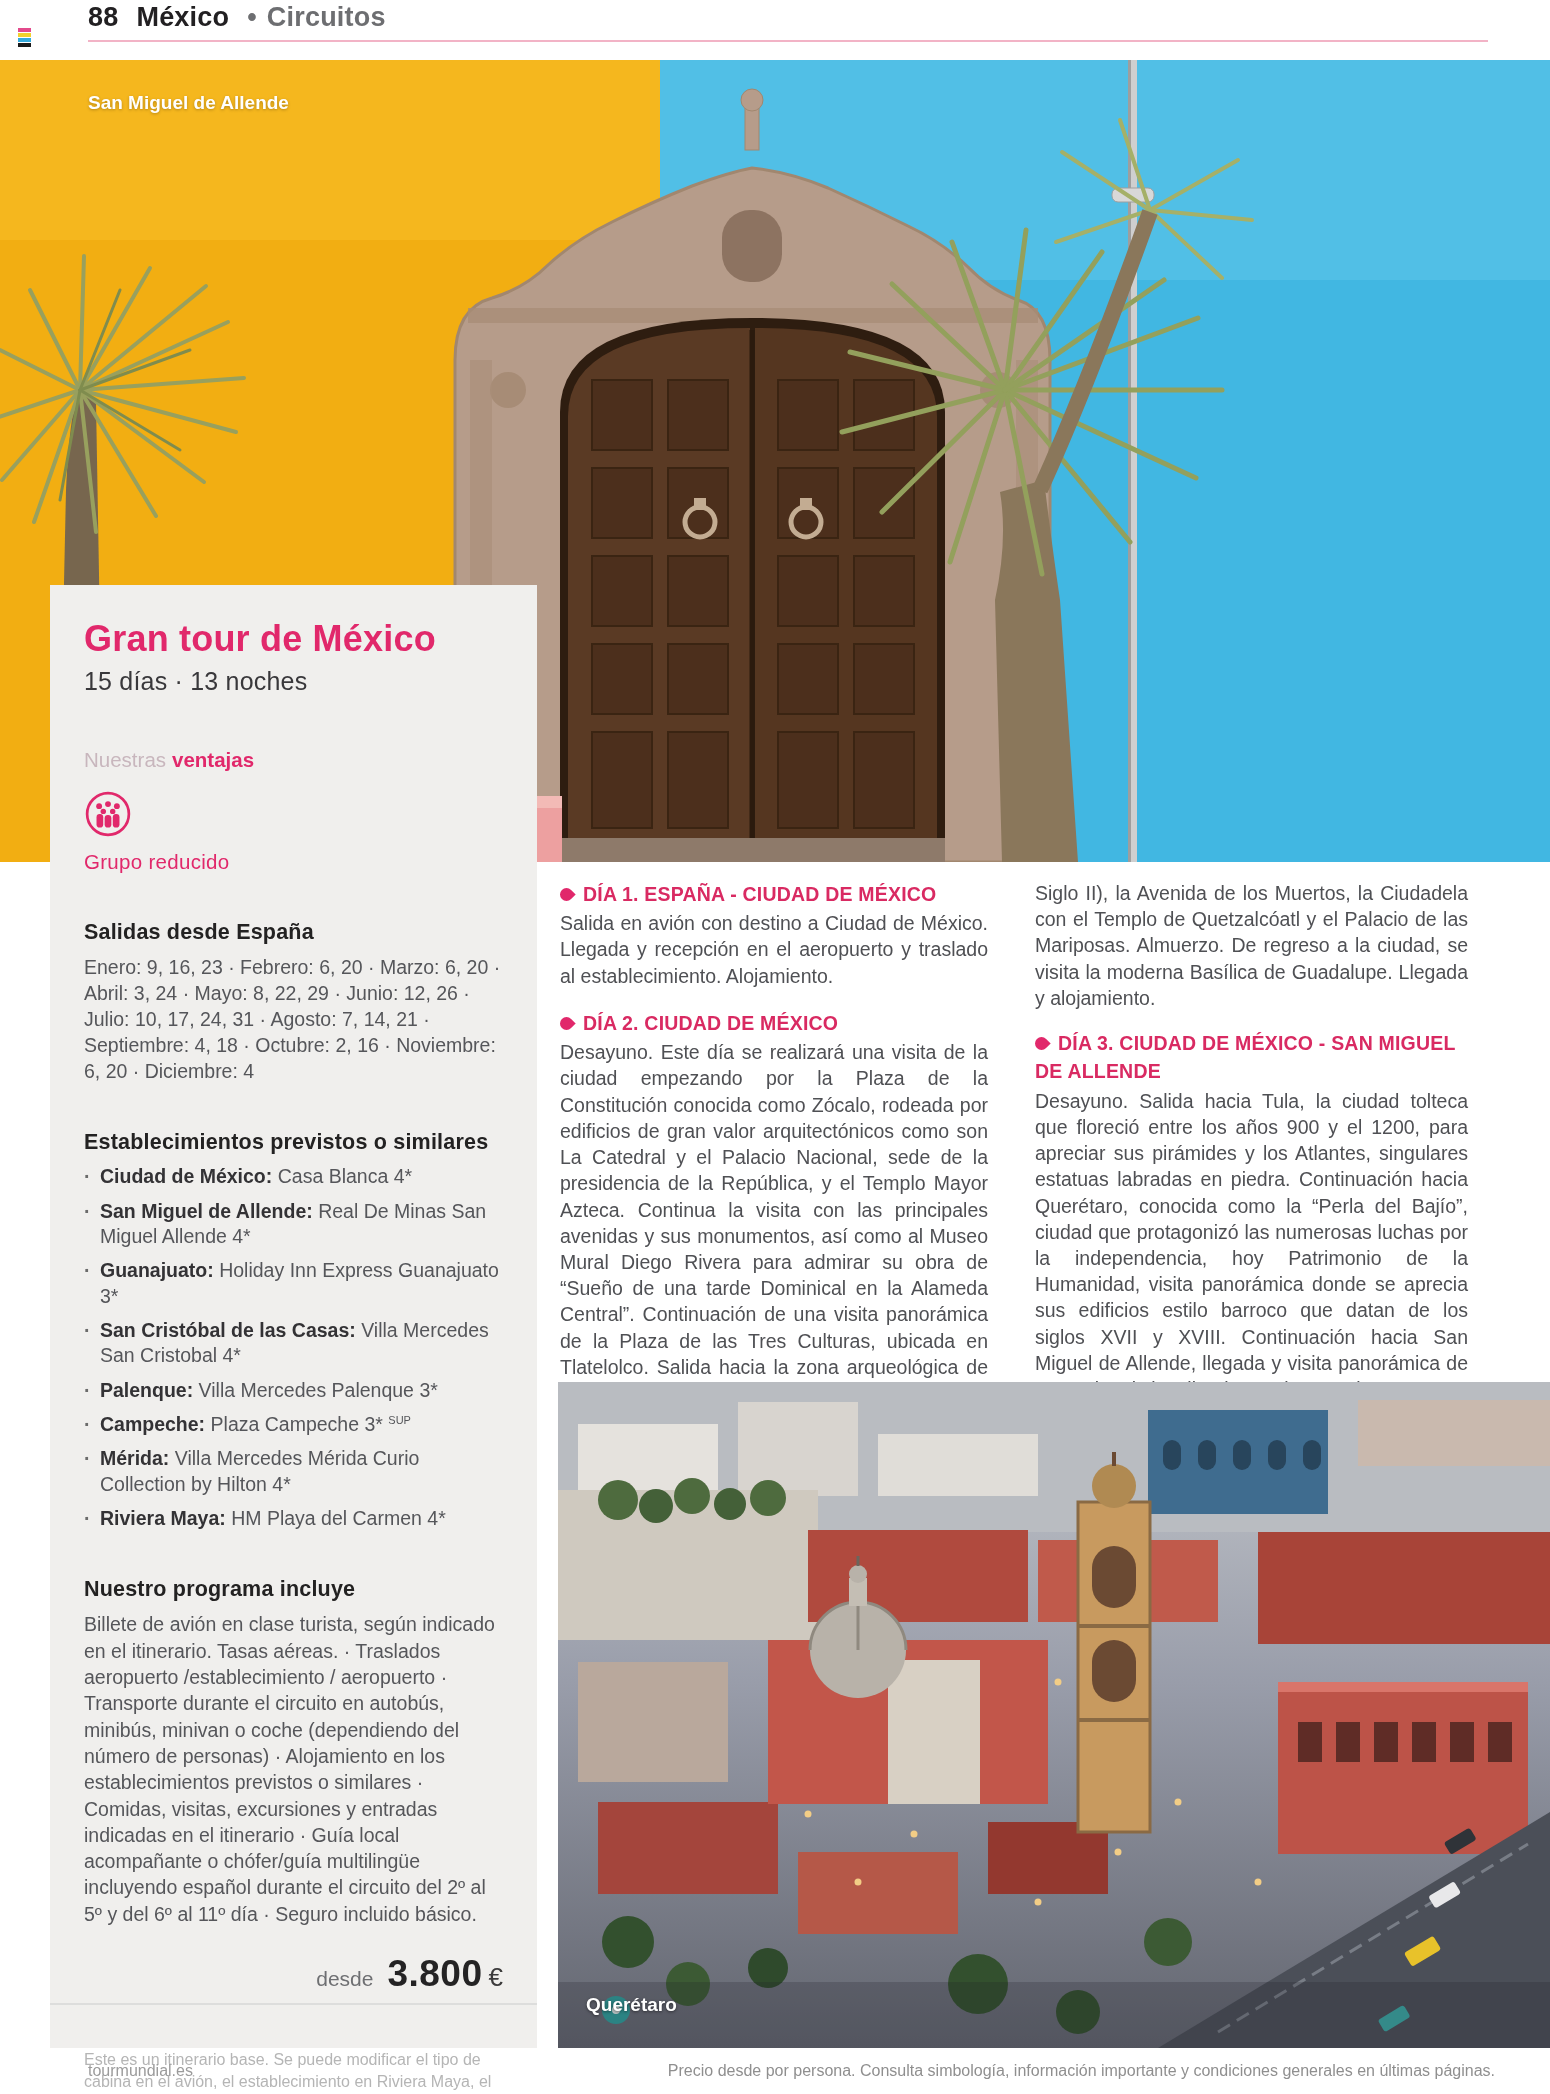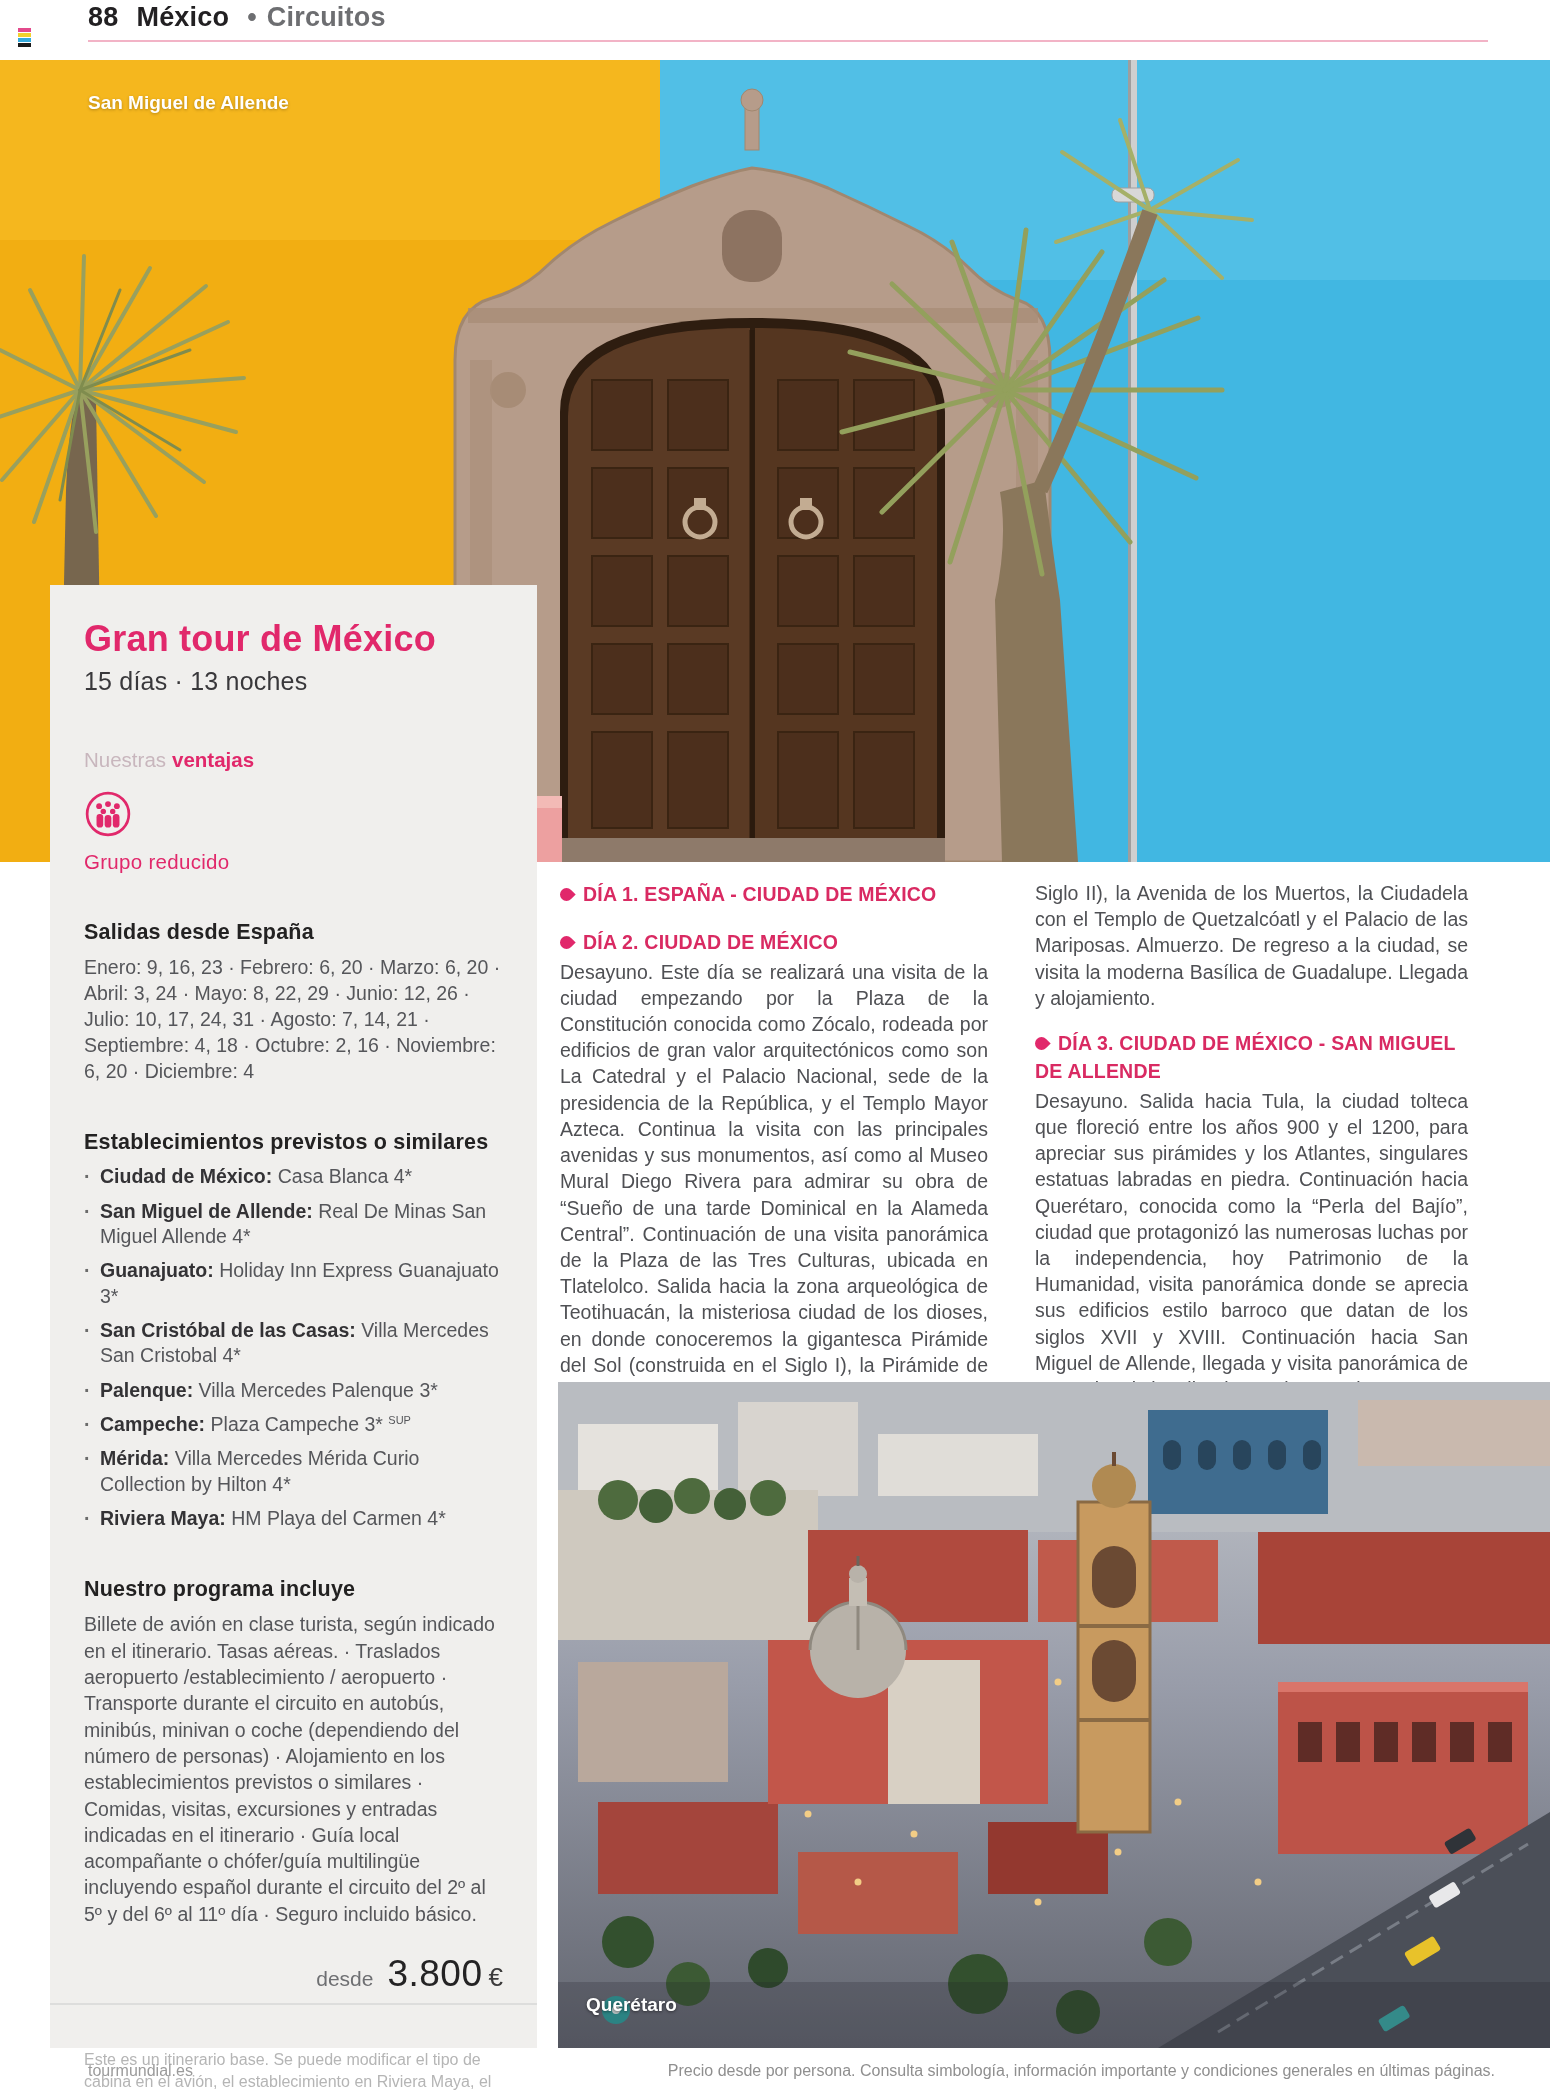--- a/index.html
+++ b/index.html
@@ -37,21 +37,21 @@
   .sb-h{margin-top:46px;font-size:21.5px;font-weight:bold;color:#232222;letter-spacing:.2px;}
   .sb-dates{margin-top:9px;font-size:19.5px;line-height:1.34;color:var(--body);}
   .hotel-list{margin-top:8px;}
   .hotel{position:relative;padding-left:16px;margin-top:9px;font-size:19.5px;line-height:1.3;color:var(--body);}
   .hotel::before{content:"·";position:absolute;left:0;top:0;color:#6b6b6b;font-weight:bold;}
   .hotel .city{font-weight:bold;color:#333235;}
   .hotel sup{font-size:11px;color:var(--body);}
   .sb-text{margin-top:9px;font-size:19.5px;line-height:1.35;color:var(--body);}
   .price-row{margin-top:26px;display:flex;justify-content:flex-end;align-items:baseline;gap:14px;padding-right:4px;}
   .price-pre{color:#6e6f72;font-size:21px;}
-  .price-amt{color:#242324;font-size:37px;font-weight:400;letter-spacing:.5px;}
+  .price-amt{color:#242324;font-size:37px;font-weight:700;letter-spacing:.5px;}
   .price-cur{color:#3c3b3c;font-size:26px;margin-left:-8px;}
   .price-rule{margin-top:8px;margin-left:-34px;width:487px;height:2px;background:#dddddc;}
   .disclaimer{margin-top:44px;font-size:16px;line-height:1.4;color:var(--faint);}
   
   .col{position:absolute;top:880px;}
   .col-mid{left:560px;width:428px;}
   .col-right{left:1035px;width:433px;}
   .day{margin-bottom:20px;}
   .day-title{font-size:19.5px;font-weight:bold;color:#d92a62;line-height:1.45;letter-spacing:.2px;margin:0 0 2px 0;}
   .day-bullet{display:inline-block;width:13px;height:13px;background:var(--accent);
@@ -244,20 +244,21 @@
       <span class="price-cur">€</span>
     </div>
     <div class="price-rule"></div>
 
     <div class="disclaimer">Este es un itinerario base. Se puede modificar el tipo de cabina en el avión, el establecimiento en Riviera Maya, el número de noches y el régimen especificado. Posibilidad de reservar excursiones y entradas.</div>
   </div>
 
   <div class="col col-mid">
     <div class="day">
       <h3 class="day-title"><span class="day-bullet"></span><span>DÍA 1. ESPAÑA - CIUDAD DE MÉXICO</span></h3>
+      <p class="day-text">Salida en avión con destino a Ciudad de México. Llegada y recepción en el aeropuerto y traslado al establecimiento. Alojamiento.</p>
     </div>
     <div class="day">
       <h3 class="day-title"><span class="day-bullet"></span><span>DÍA 2. CIUDAD DE MÉXICO</span></h3>
       <p class="day-text">Desayuno. Este día se realizará una visita de la ciudad empezando por la Plaza de la Constitución conocida como Zócalo, rodeada por edificios de gran valor arquitectónicos como son La Catedral y el Palacio Nacional, sede de la presidencia de la República, y el Templo Mayor Azteca. Continua la visita con las principales avenidas y sus monumentos, así como al Museo Mural Diego Rivera para admirar su obra de “Sueño de una tarde Dominical en la Alameda Central”. Continuación de una visita panorámica de la Plaza de las Tres Culturas, ubicada en Tlatelolco. Salida hacia la zona arqueológica de Teotihuacán, la misteriosa ciudad de los dioses, en donde conoceremos la gigantesca Pirámide del Sol (construida en el Siglo I), la Pirámide de la Luna (construida en el</p>
     </div>
   </div>
 
   <div class="col col-right">
     <p class="cont-text">Siglo II), la Avenida de los Muertos, la Ciudadela con el Templo de Quetzalcóatl y el Palacio de las Mariposas. Almuerzo. De regreso a la ciudad, se visita la moderna Basílica de Guadalupe. Llegada y alojamiento.</p>
     <div class="day">

